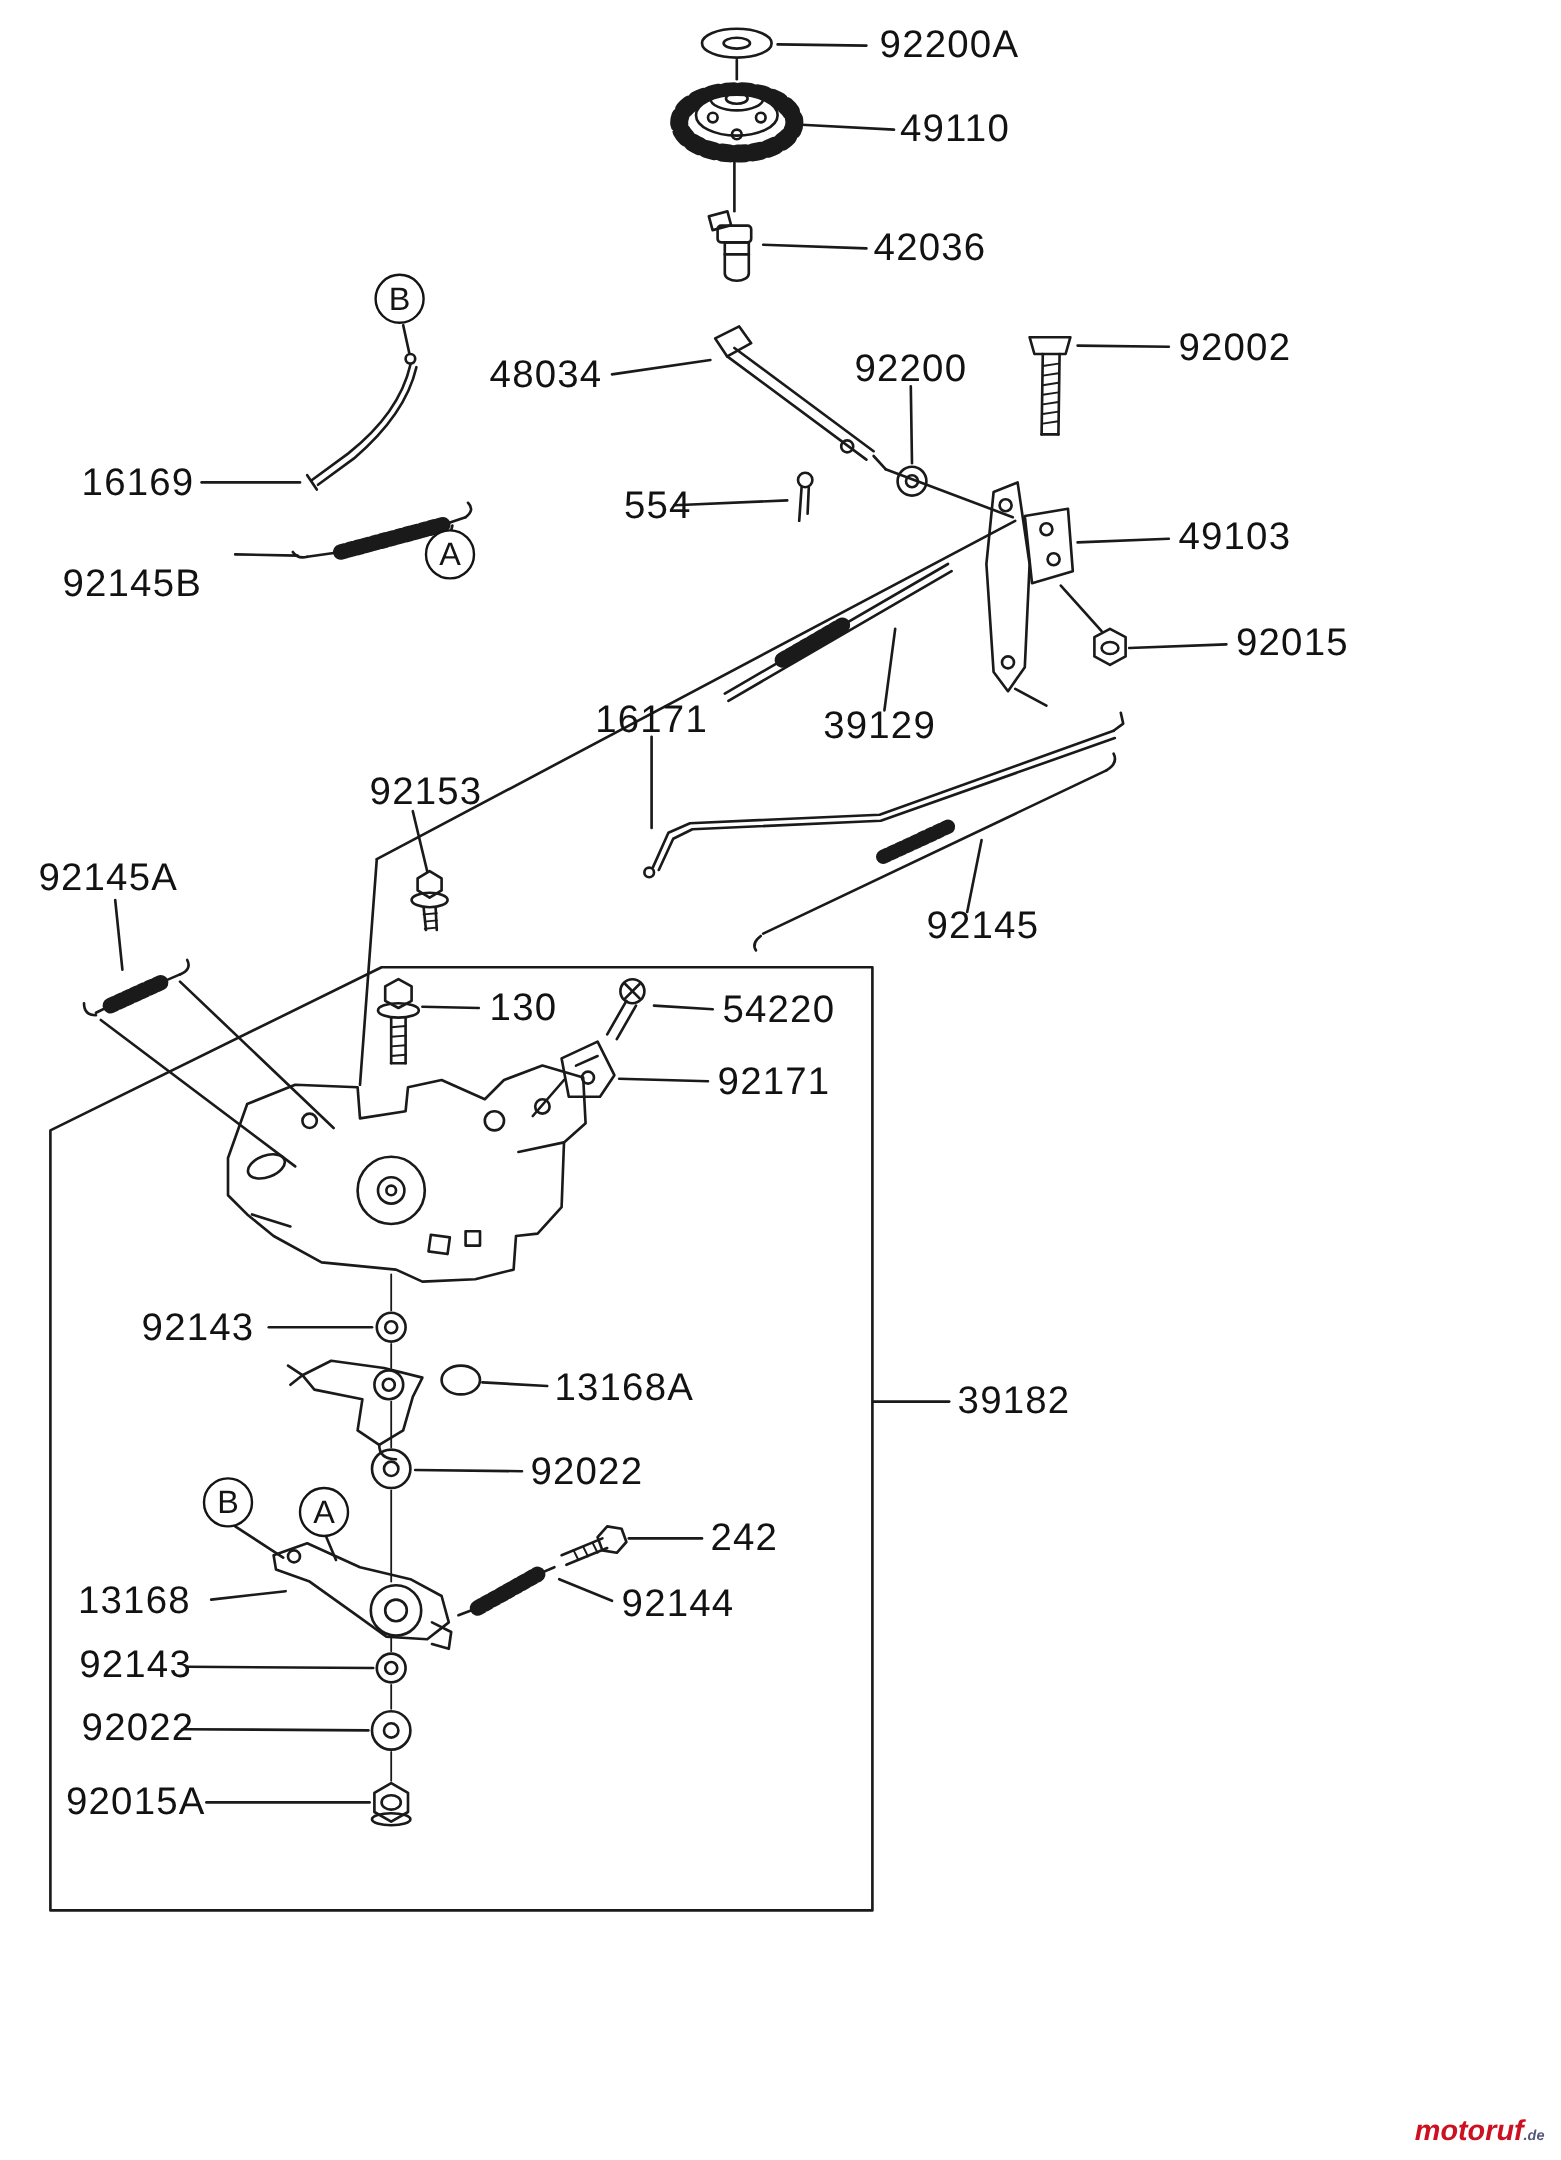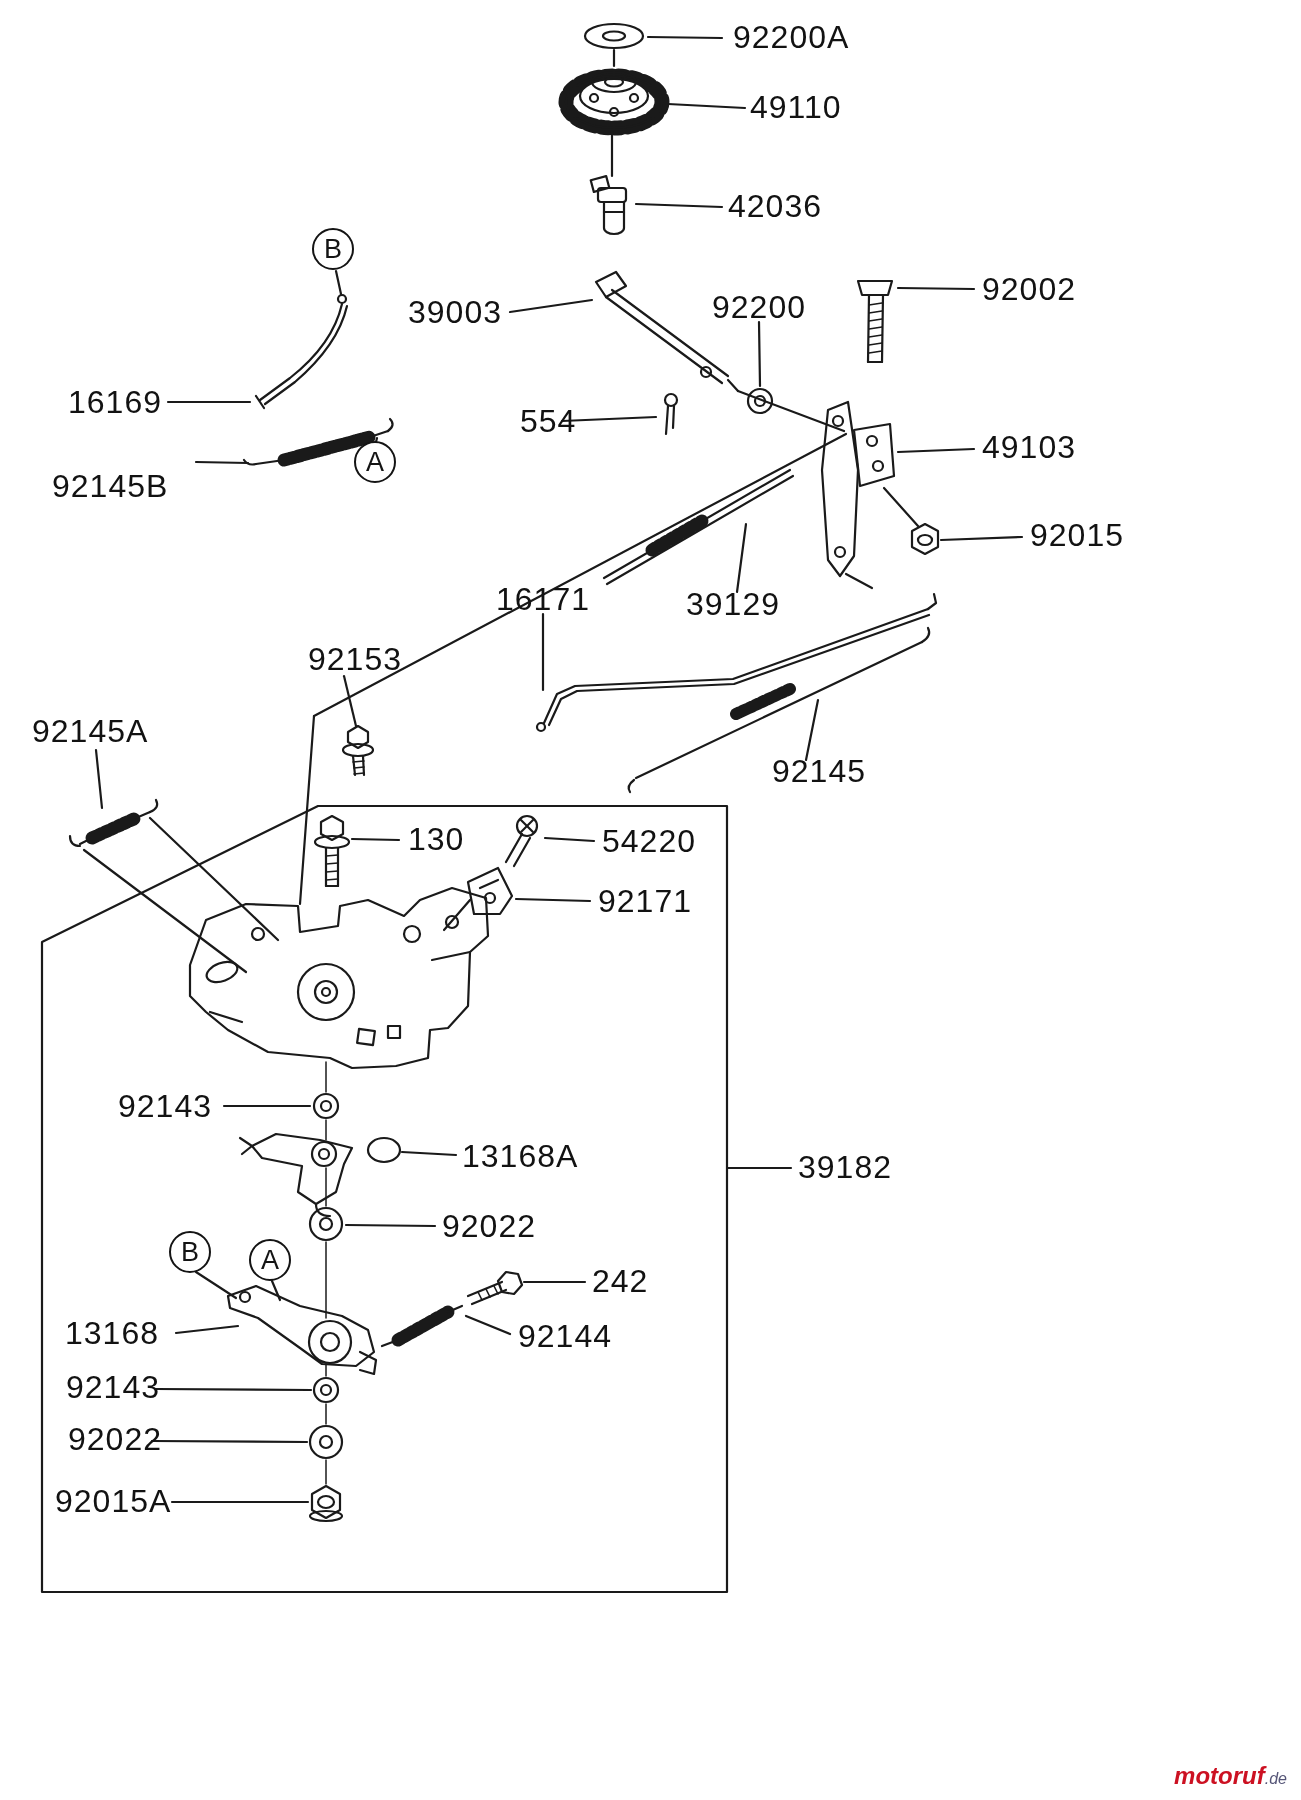--- a/index.html
+++ b/index.html
@@ -38,21 +38,21 @@
     background: #ffffff;
   }
   .watermark {
     position: absolute;
     right: 14px; bottom: 10px;
     font-weight: bold;
     font-style: italic;
     white-space: nowrap;
   }
   .watermark .brand { font-size: 24px; }
-  .watermark .tld { font-size: 16px; font-weight: normal; }
+  .watermark .tld { font-size: 12px; font-weight: bold; }
 </style>
 </head>
 <body>
 
 <div class="stage">
 
   <svg class="linework" viewBox="0 0 1301 1800" xmlns="http://www.w3.org/2000/svg">
     <g stroke="#1a1a1a" stroke-width="2.2" fill="none" stroke-linecap="round" stroke-linejoin="round">
 
       <g>
@@ -351,21 +351,21 @@
       </g>
 
     </g>
   </svg>
 
   <div class="labels-layer">
       <div class="part-label" style="left: 733px; top: 38px;">92200A</div>
       <div class="part-label" style="left: 750px; top: 108px;">49110</div>
       <div class="part-label" style="left: 728px; top: 207px;">42036</div>
       <div class="part-label" style="left: 982px; top: 290px; text-align: center;">92002</div>
-      <div class="part-label" style="left: 408px; top: 313px;">39003</div>
+      <div class="part-label" style="left: 408px; top: 313px;">48034</div>
       <div class="part-label" style="left: 712px; top: 308px;">92200</div>
       <div class="part-label" style="left: 68px; top: 403px; text-align: right;">16169</div>
       <div class="part-label" style="left: 520px; top: 422px;">554</div>
       <div class="part-label" style="left: 52px; top: 487px;">92145B</div>
       <div class="part-label" style="left: 982px; top: 448px;">49103</div>
       <div class="part-label" style="left: 1030px; top: 536px;">92015</div>
       <div class="part-label" style="left: 496px; top: 600px;">16171</div>
       <div class="part-label" style="left: 686px; top: 605px;">39129</div>
       <div class="part-label" style="left: 308px; top: 660px;">92153</div>
       <div class="part-label" style="left: 32px; top: 732px;">92145A</div>

